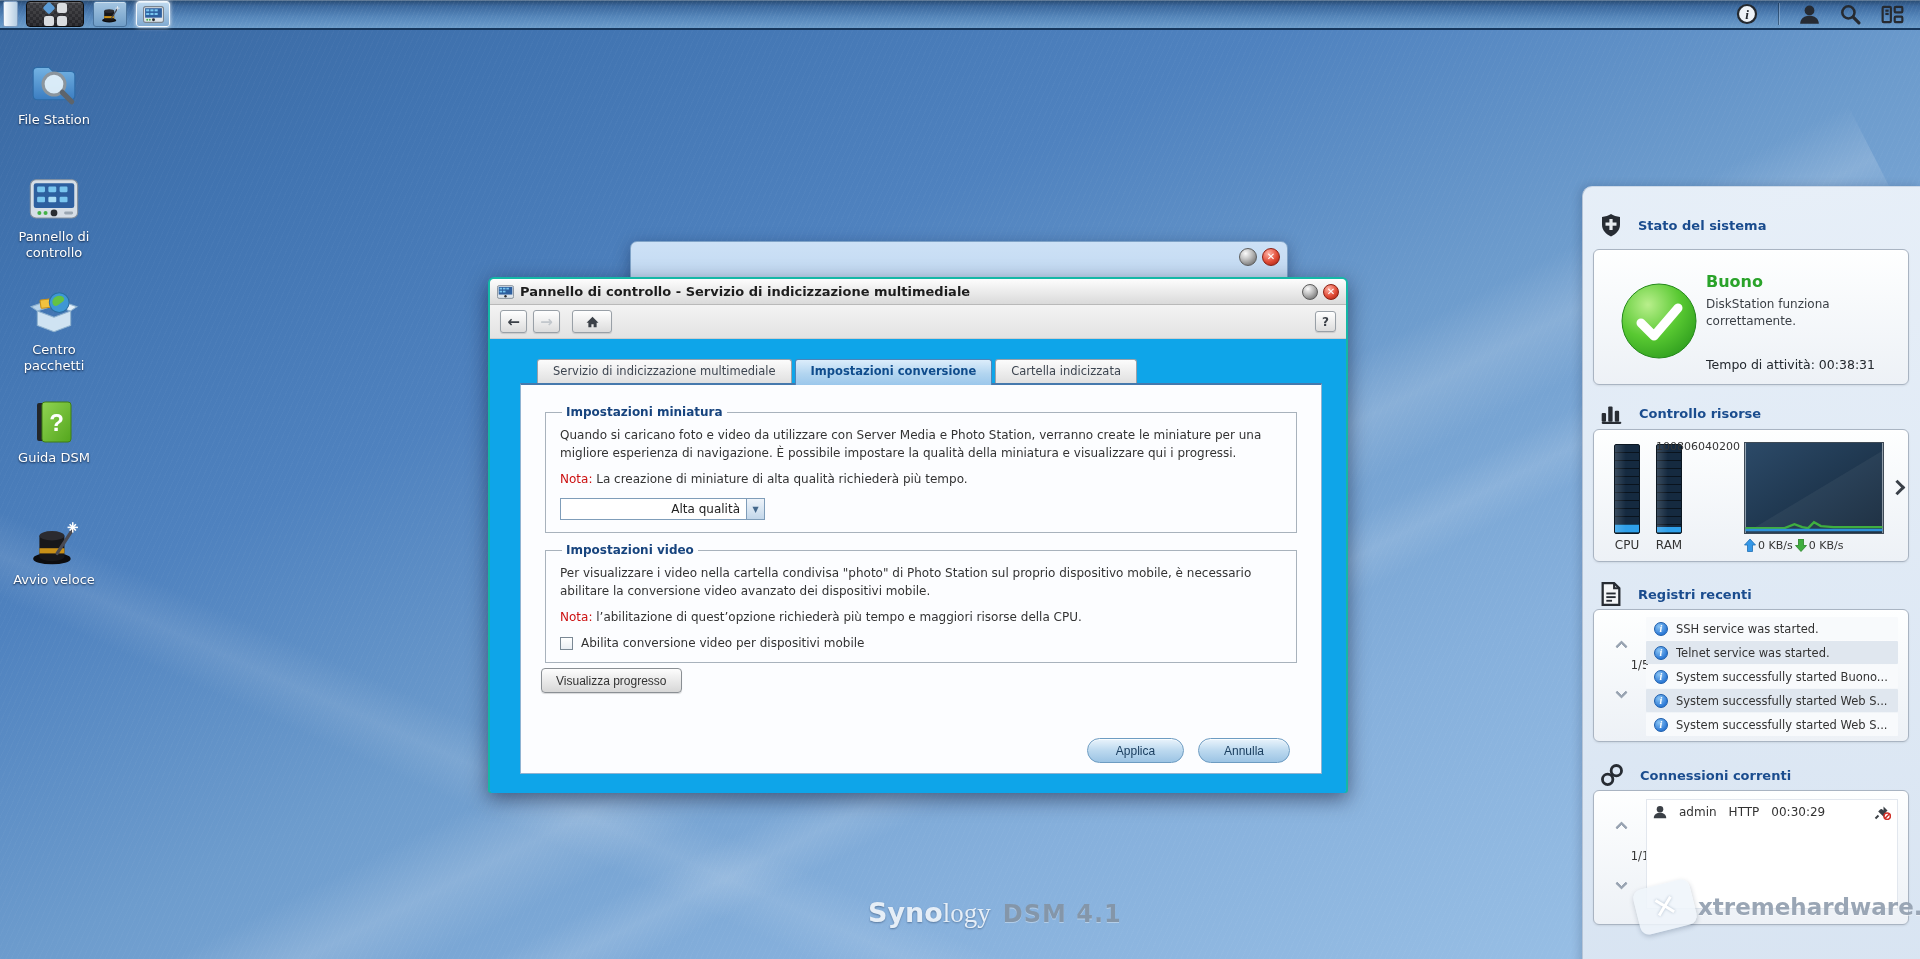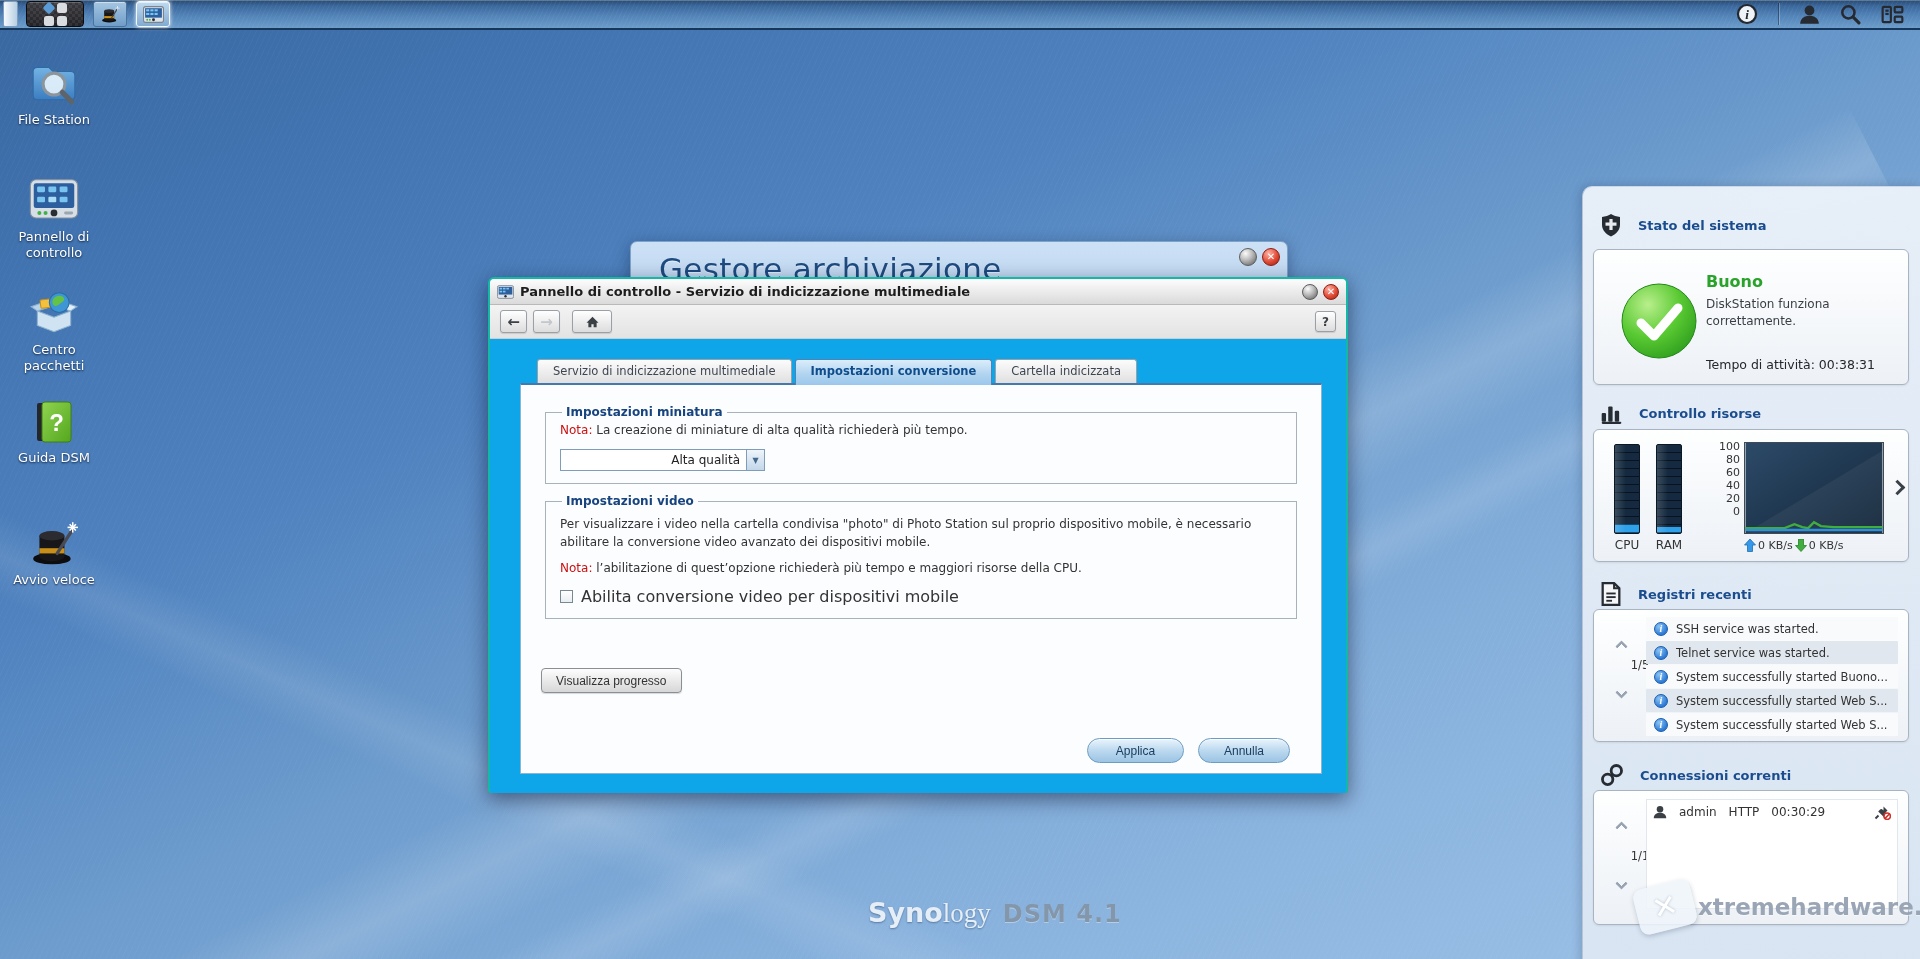--- a/index.html
+++ b/index.html
@@ -100,21 +100,21 @@
   legend { font-size:12px; font-weight:bold; color:#17447e; padding:0 4px; margin-left:2px; }
   .desc { font-size:12px; color:#333; line-height:1.5; margin:5px 0 10px; }
   .note { font-size:12px; color:#333; margin:2px 0 12px; }
   .note b { color:#cc1111; font-weight:normal; }
   .selectbox { width:205px; height:22px; background:#fff; border:1px solid #7f9db9; display:flex; cursor:pointer;text-align:right; }
   .selectbox .val { flex:1; font-size:12px; color:#222; padding:3px 6px; white-space:nowrap; overflow:hidden; }
   .selectbox .btn { width:18px; border-left:1px solid #7f9db9; display:flex; align-items:center; justify-content:center;
     background:linear-gradient(180deg,#eef4fa,#c3d7ea); color:#44688c; font-size:8px; }
   .cbrow { display:flex; align-items:center; gap:8px; margin-top:4px; }
   .checkbox { width:13px; height:13px; border:1px solid #7a8894; background:linear-gradient(180deg,#fff,#e9eef3); cursor:pointer; }
-  .cblabel { font-size:16px; color:#333;text-align:center; }
+  .cblabel { font-size:12px; color:#333;text-align:center; }
   .progress-btn { position:absolute; left:51px; top:329px; height:25px; padding:0 14px; font-size:12px; color:#333; cursor:pointer;
     background:linear-gradient(180deg,#fdfdfd,#d7d7d7); border:1px solid #8a8f94; border-radius:4px; box-shadow:0 1px 1px rgba(0,0,0,.15); }
   .pill { position:absolute; top:399px; height:25px; border-radius:13px; border:1px solid #6d9cc2; cursor:pointer;
     font-size:12px; color:#1b3f60; padding:0 18px;
     background:linear-gradient(180deg,#eaf4fc 0%,#bcd9ef 50%,#9cc4e4 100%); box-shadow:inset 0 1px 0 rgba(255,255,255,.7); }
   .pill.apply { left:597px; width:97px; }
   .pill.cancel { left:708px; width:92px; }
 
   
   .sidebar { position:absolute; left:1582px; top:186px; width:338px; height:950px; z-index:30;
@@ -137,22 +137,22 @@
 
   .gauge { position:absolute; top:14px; width:26px; height:90px; border:1px solid #0b1722; border-radius:2px;
     background-image:
       linear-gradient(90deg, rgba(255,255,255,.16), rgba(255,255,255,0) 45%),
       repeating-linear-gradient(to top, rgba(0,0,0,.55) 0 1px, rgba(0,0,0,0) 1px 8px),
       linear-gradient(to top, #2fa0ea 0 var(--fill), #152a40 var(--fill));
   }
   .gauge.cpu { left:20px; --fill:9px; } .gauge.ram { left:62px; --fill:6px; }
   .glabel { position:absolute; top:108px; width:38px; text-align:center; font-size:12px; color:#333; }
   .glabel.cpu { left:14px; } .glabel.ram { left:56px; }
-  .axis { position:absolute; left:104px; top:10px; width:42px; height:95px; display:flex; flex-direction:column;
-    justify-content:flex-start; text-align:right; font-size:11px; color:#333; }
+  .axis { position:absolute; left:104px; top:10px; width:42px; height:95px; display:flex; flex-direction:row;
+    justify-content:flex-end; text-align:right; font-size:11px; color:#333; }
   .graph { position:absolute; left:150px; top:12px; border:1px solid #3e4a56; }
   .net { position:absolute; left:150px; top:109px; display:flex; align-items:center; gap:2px; font-size:11px; color:#333; }
   .chev-right { position:absolute; right:5px; top:52px; width:11px; height:11px;
     border-left:3px solid #3a4048; border-top:3px solid #3a4048; transform:rotate(135deg); cursor:pointer; }
 
   .pager { position:absolute; left:10px; width:36px; text-align:center; }
   .pager .pg { font-size:11.5px; color:#333; position:absolute; width:36px; }
   .chev { display:inline-block; width:9px; height:9px; border-left:3px solid #99a4b2; border-top:3px solid #99a4b2; border-radius:1px; cursor:pointer; position:absolute; left:13px; }
   .chev.up { transform:rotate(45deg); } .chev.down { transform:rotate(-135deg); }
   #card3 .chev.up { top:32px; } #card3 .pg { top:48px; } #card3 .chev.down { top:78px; }
@@ -336,21 +336,20 @@
         <line x1="42" y1="4" x2="42" y2="14"></line>
         <line x1="37" y1="9" x2="47" y2="9"></line>
         <line x1="39" y1="6" x2="45" y2="12"></line>
         <line x1="45" y1="6" x2="39" y2="12"></line>
       </g>
   </svg>
   <div class="lbl">Avvio veloce</div>
 </div>
 
 <div class="bg-window">
-  <div class="big-title">Gestore archiviazione</div>
   <div class="win-ctrls">
     <div class="sphere"></div>
     <div class="sphere close">✕</div>
   </div>
 </div>
 
 <div class="dialog">
   <div class="dlg-titlebar">
     <svg width="17" height="14" viewBox="0 0 20 16">
       <rect x="0.5" y="0.5" width="19" height="15" rx="2" fill="#dde4ea" stroke="#7b8590"></rect>
@@ -382,20 +381,21 @@
   </div>
   <div class="dlg-content">
     <div class="tabs">
       <div class="tab">Servizio di indicizzazione multimediale</div>
       <div class="tab active">Impostazioni conversione</div>
       <div class="tab">Cartella indicizzata</div>
     </div>
     <div class="tab-panel">
       <fieldset>
         <legend>Impostazioni miniatura</legend>
+        <p class="desc">Quando si caricano foto e video da utilizzare con Server Media e Photo Station, verranno create le miniature per una migliore esperienza di navigazione. È possibile impostare la qualità della miniatura e visualizzare qui i progressi.</p>
         <p class="note"><b>Nota:</b> <span>La creazione di miniature di alta qualità richiederà più tempo.</span></p>
         <div class="selectbox">
           <span class="val">Alta qualità</span>
           <span class="btn">▼</span>
         </div>
       </fieldset>
       <fieldset class="video">
         <legend>Impostazioni video</legend>
         <p class="desc">Per visualizzare i video nella cartella condivisa "photo" di Photo Station sul proprio dispositivo mobile, è necessario abilitare la conversione video avanzato dei dispositivi mobile.</p>
         <p class="note"><b>Nota:</b> <span>l’abilitazione di quest’opzione richiederà più tempo e maggiori risorse della CPU.</span></p>

